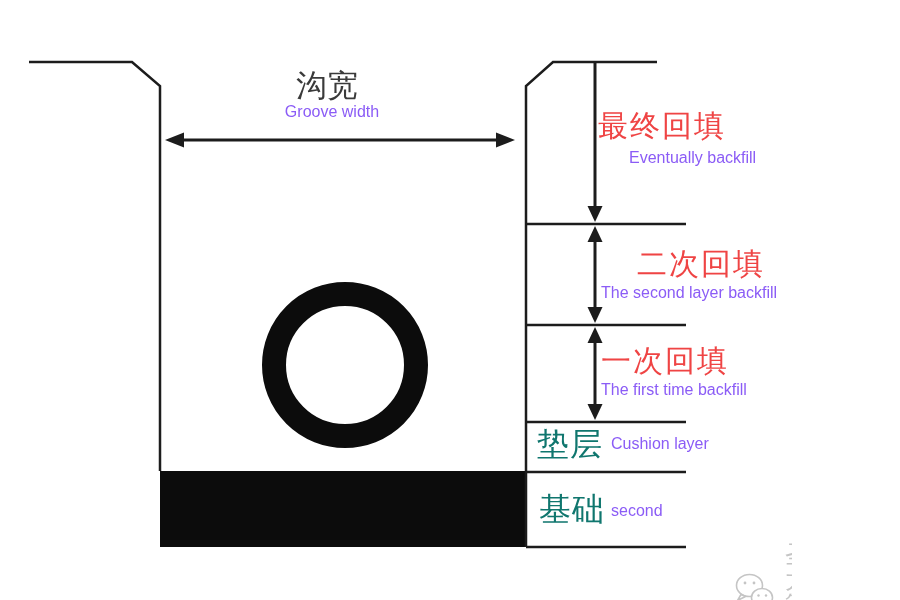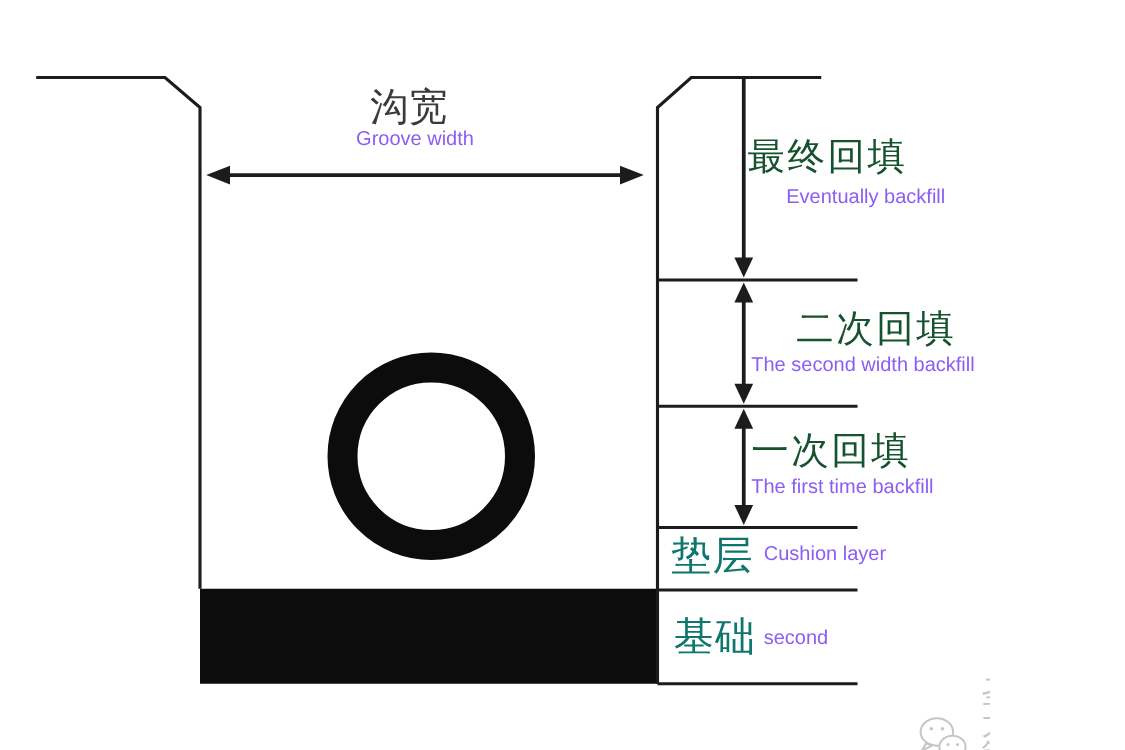--- a/index.html
+++ b/index.html
@@ -2,21 +2,21 @@
 <html><head>
 <meta charset="utf-8">
 <style>
   html,body{margin:0;padding:0;background:#fff;}
   .stage{
     position:relative;width:792px;height:600px;background:#ffffff;overflow:hidden;
     font-family:"Liberation Sans","DejaVu Sans",sans-serif;color:#3a3a3a;
   }
   .stage svg{position:absolute;left:0;top:0;}
   .lbl{position:absolute;line-height:1.05;white-space:nowrap;}
-  .cn{font-size:30px;letter-spacing:2px;color:#14532d;}
+  .cn{font-size:30px;letter-spacing:2px;color:#ef4444;}
   .cn-big{font-size:32px;letter-spacing:1px;color:#0f766e;}
   .en{font-size:16px;color:#8b5cf6;}
   .groove-cn{left:232px;top:70px;width:190px;text-align:center;font-size:31px;}
   .groove-en{left:232px;top:104px;width:200px;text-align:center;}
   .l1-cn{left:598px;top:110px;}
   .l1-en{left:598px;top:150px;padding-left:31px;}
   .l2-cn{left:601px;top:248px;margin-left:36px;}
   .l2-en{left:601px;top:285px;}
   .l3-cn{left:601px;top:345px;}
   .l3-en{left:601px;top:382px;}
@@ -74,21 +74,21 @@
     </g>
   </svg>
 
   <div class="lbl groove-cn">沟宽</div>
   <div class="lbl en groove-en">Groove width</div>
 
   <div class="lbl cn l1-cn">最终回填</div>
   <div class="lbl en l1-en">Eventually backfill</div>
 
   <div class="lbl cn l2-cn">二次回填</div>
-  <div class="lbl en l2-en">The second width backfill</div>
+  <div class="lbl en l2-en">The second layer backfill</div>
 
   <div class="lbl cn l3-cn">一次回填</div>
   <div class="lbl en l3-en">The first time backfill</div>
 
   <div class="lbl cn-big cushion-cn">垫层</div>
   <div class="lbl en cushion-en">Cushion layer</div>
 
   <div class="lbl cn-big basis-cn">基础</div>
   <div class="lbl en basis-en">second</div>
 

